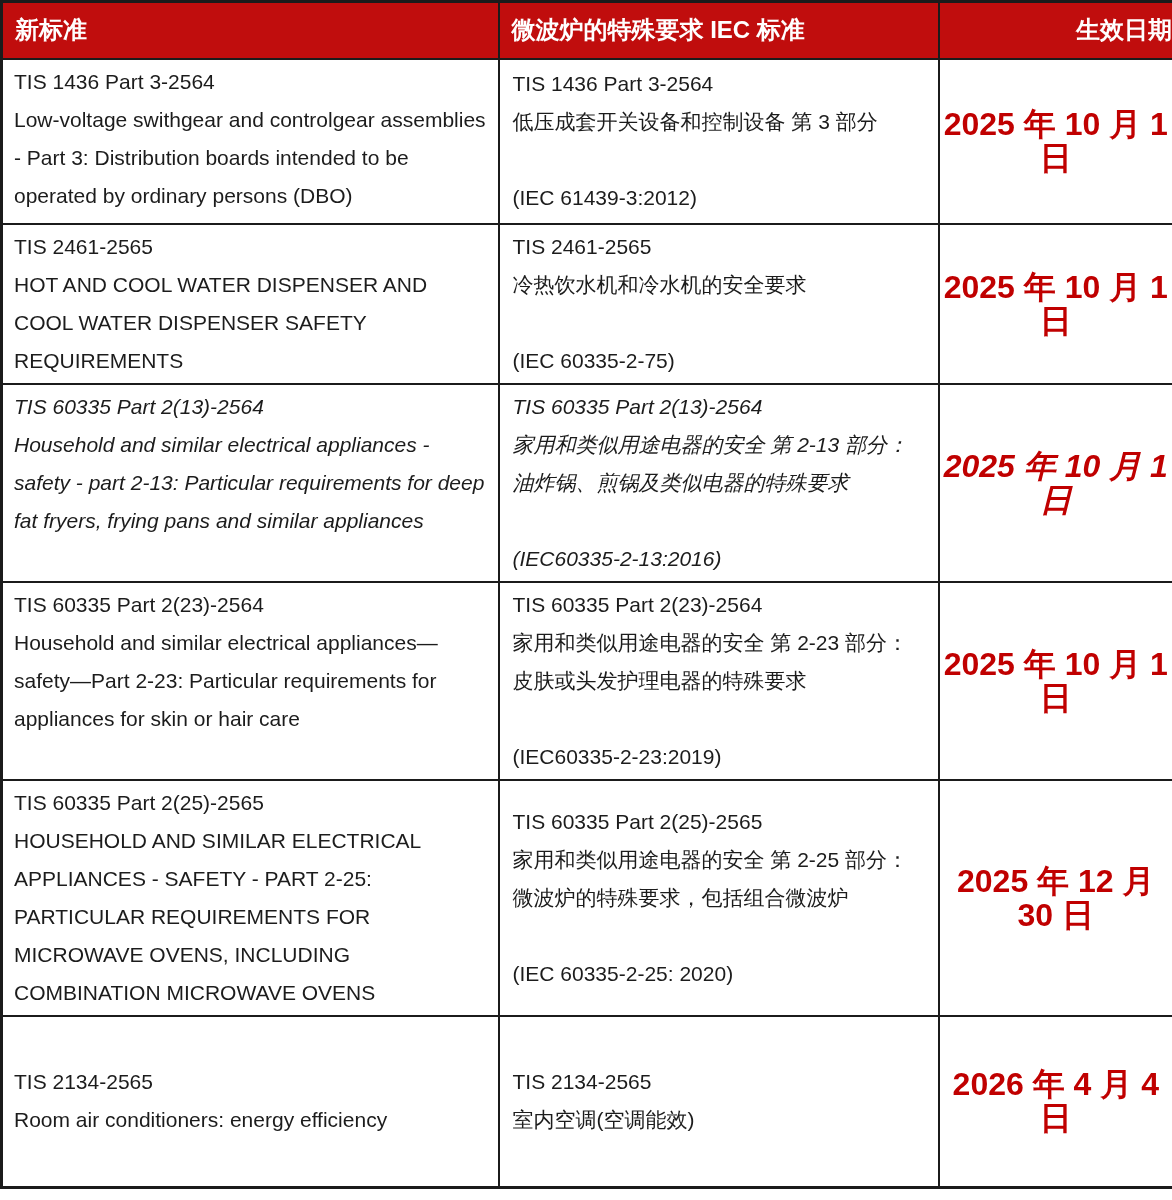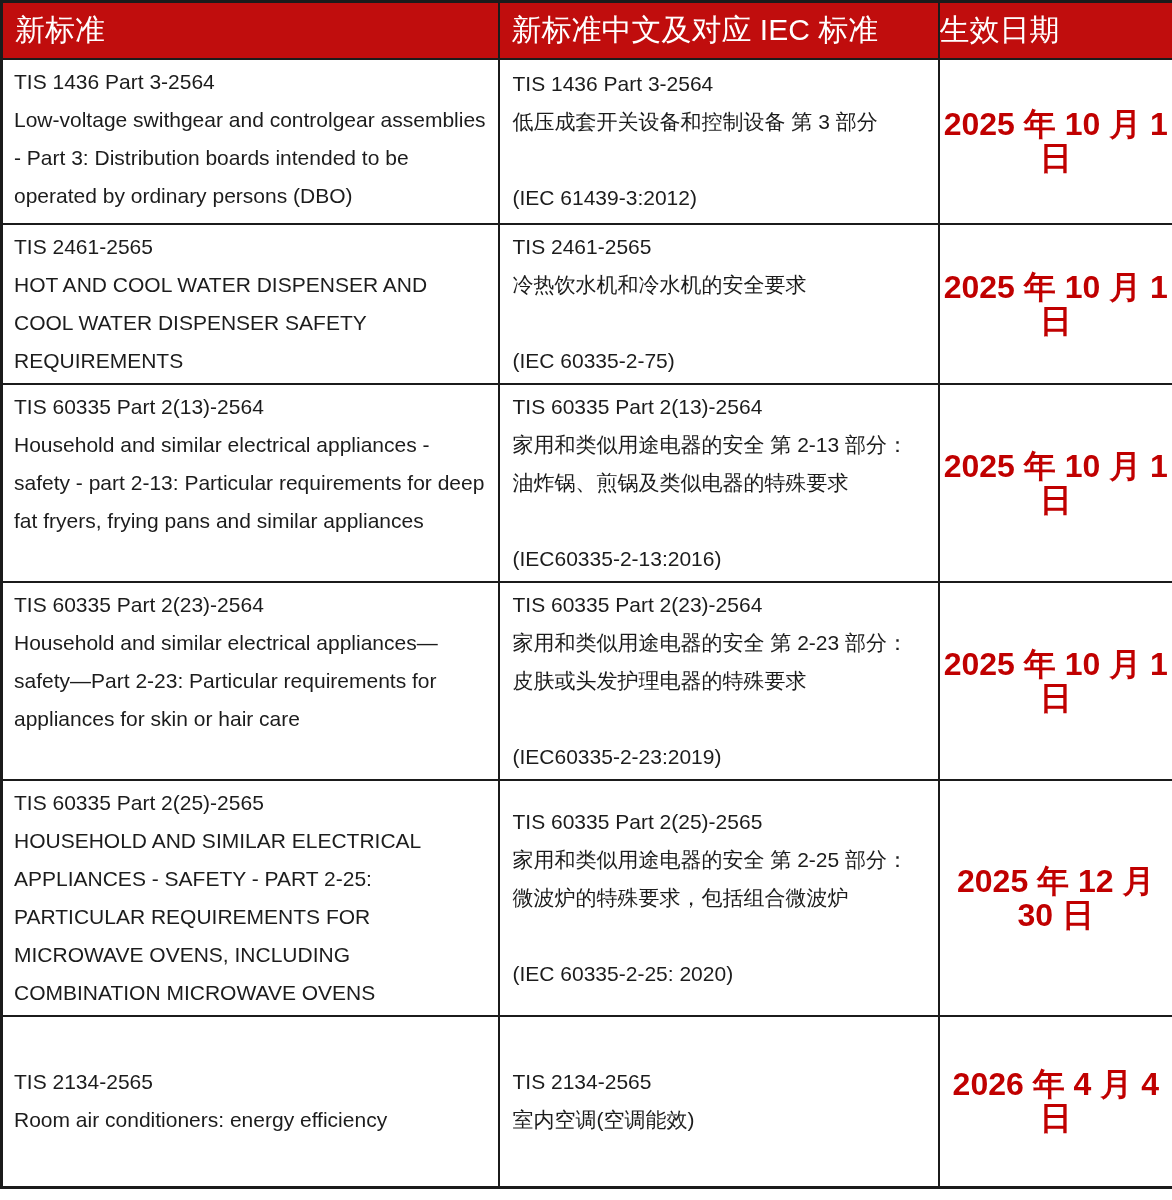--- a/index.html
+++ b/index.html
@@ -34,31 +34,31 @@
   col.c-date { width: 235px; }
 
   th, td {
     border: 2px solid var(--border);
     overflow: hidden;
   }
   thead tr { height: 57px; }
   thead th {
     background: var(--header_bg);
     color: var(--header_text);
-    font-size: 30px;
-    font-weight: normal;
+    font-size: 24px;
+    font-weight: bold;
     text-align: left;
     padding: 0 8px 0 12px;
     vertical-align: middle;
   }
-  thead th.col-date { text-align: left; padding: 0; }
+  thead th.col-date { text-align: right; padding: 0; }
 
   tbody tr:nth-child(1) { height: 165px; }
   tbody tr:nth-child(2) { height: 152px; margin-top: 38px; }
-  tbody tr:nth-child(3) { height: 195px; }
+  tbody tr:nth-child(3) { height: 195px; font-style: italic; }
   tbody tr:nth-child(4) { height: 196px; }
   tbody tr:nth-child(5) { height: 226px; }
   tbody tr:nth-child(6) { height: 172px; }
 
   td {
     font-size: 21px;
     line-height: 38px;
     color: var(--body_text);
     padding: 3px 10px 3px 11px;
   }
@@ -82,21 +82,21 @@
 <div class="page">
   <table class="standards">
     <colgroup>
       <col class="c-en">
       <col class="c-cn">
       <col class="c-date">
     </colgroup>
     <thead>
       <tr>
         <th class="col-en">新标准</th>
-        <th class="col-cn">新标准中文及对应 IEC 标准</th>
+        <th class="col-cn">微波炉的特殊要求 IEC 标准</th>
         <th class="col-date">生效日期</th>
       </tr>
     </thead>
     <tbody id="table-body">
         <tr>
     <td class="cell-en">
       <div class="lines">TIS 1436 Part 3-2564
 Low-voltage swithgear and controlgear assemblies - Part 3: Distribution boards intended to be operated by ordinary persons (DBO)</div>
     </td>
     <td class="cell-cn">

